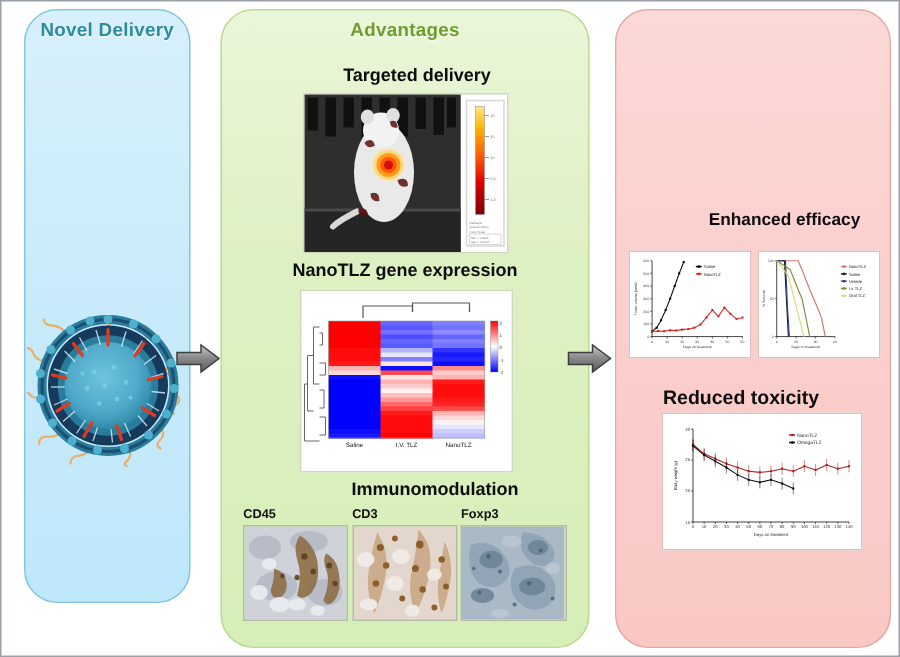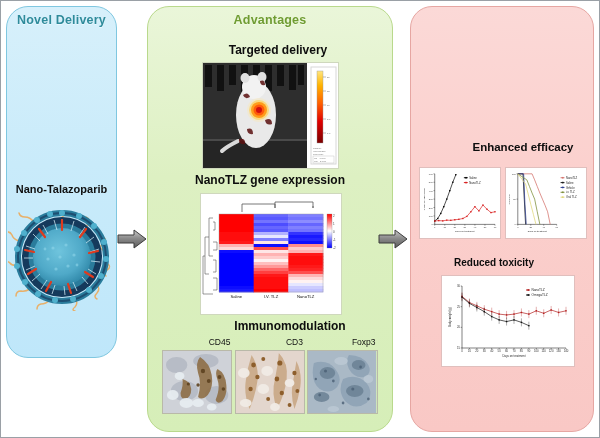--- a/index.html
+++ b/index.html
@@ -31,21 +31,21 @@
   .panel-title{
     text-align:center;
     font-weight:bold;
     font-size:12.5px;
     letter-spacing:.2px;
     margin-top:6px;
   }
 
   
   #panel-delivery{
-    left:6px;top:6px;width:111px;height:352px;
+    left:16px;top:6px;width:111px;height:396px;
     background:linear-gradient(180deg,#d7f0fb 0%,#c9ebfa 45%,#bfe7fa 100%);
     border:1px solid #7fc7e0;
   }
   #panel-delivery .panel-title{color:#2e8b9b;text-shadow:0 1px 0 #eaf8ff;}
   .np-label{
     position:absolute;top:176px;left:0;right:0;
     text-align:center;font-size:11px;font-weight:bold;color:#101010;
   }
   .np-wrap{
     position:absolute;top:196px;left:50%;transform:translateX(-50%);
@@ -70,36 +70,36 @@
   #adv-h2{position:absolute;top:166px;left:0;right:0;font-size:12px;}
   #fig-heatmap{
     position:absolute;top:186px;left:52px;width:140px;height:120px;
     background:#ffffff;border:1px solid #cfd8bd;
   }
   #adv-h3{position:absolute;top:312px;left:0;right:0;font-size:12px;padding-left:40px;}
   #ihc-row{
     position:absolute;top:330px;left:12px;right:12px;height:92px;
   }
   .ihc-cell{float:left;width:31%;margin:0 1%;}
-  .ihc-cap{text-align:right;font-size:8.5px;font-weight:normal;color:#111;margin-bottom:3px;}
+  .ihc-cap{text-align:left;font-size:8.5px;font-weight:bold;color:#111;margin-bottom:3px;}
   .ihc-img{width:100%;height:62px;border:1px solid #b9b9a8;display:block;}
 
   
   #panel-benefits{
     left:410px;top:6px;width:184px;height:426px;
     background:linear-gradient(180deg,#fbd9d7 0%,#fbcfcc 45%,#f9c8c5 100%);
     border:1px solid #e6a6a2;
   }
   #panel-benefits .panel-title{color:#b44b47;text-shadow:0 1px 0 #ffeceb;}
   #ben-h1{position:absolute;top:134px;left:0;right:0;font-size:11.5px;margin-left:42px;}
   #ben-charts{
     position:absolute;top:160px;left:8px;width:168px;height:72px;
     display:flex;gap:4px;
   }
-  #ben-h2{position:absolute;top:250px;left:0;right:16px;font-size:10px;}
+  #ben-h2{position:absolute;top:250px;left:0;right:16px;font-size:13px;}
   #tox-chart{
     position:absolute;top:268px;left:30px;width:132px;height:90px;
     background:#fff;border:1px solid #e0bfbd;
   }
   .mini-chart{
     background:#ffffff;border:1px solid #e0bfbd;
     flex:1;position:relative;
   }
 
   
@@ -110,21 +110,20 @@
 </head>
 <body>
 
 <div class="outer-border"></div>
 
 <div class="stage">
 
   <div class="panel" id="panel-delivery">
     <div class="panel-title">Novel Delivery</div>
 
-    <div class="np-label">Nano-Talazoparib</div>
 
     <div class="np-wrap">
       <svg viewBox="0 0 108 108" width="108" height="108">
         <defs>
           <radialGradient id="coreg" cx="45%" cy="40%" r="62%">
             <stop offset="0%" stop-color="#6fc4dd"></stop>
             <stop offset="65%" stop-color="#4fa9c8"></stop>
             <stop offset="100%" stop-color="#2f87a8"></stop>
           </radialGradient>
           <radialGradient id="headg" cx="40%" cy="35%" r="70%">

